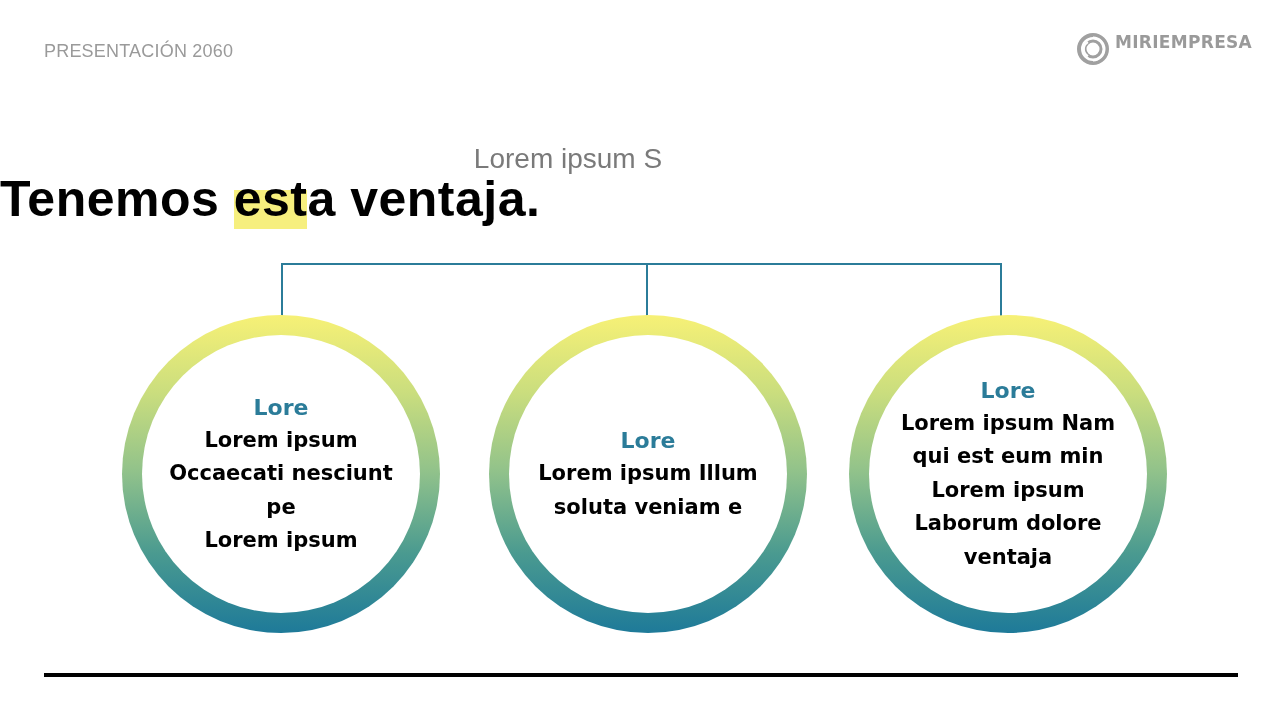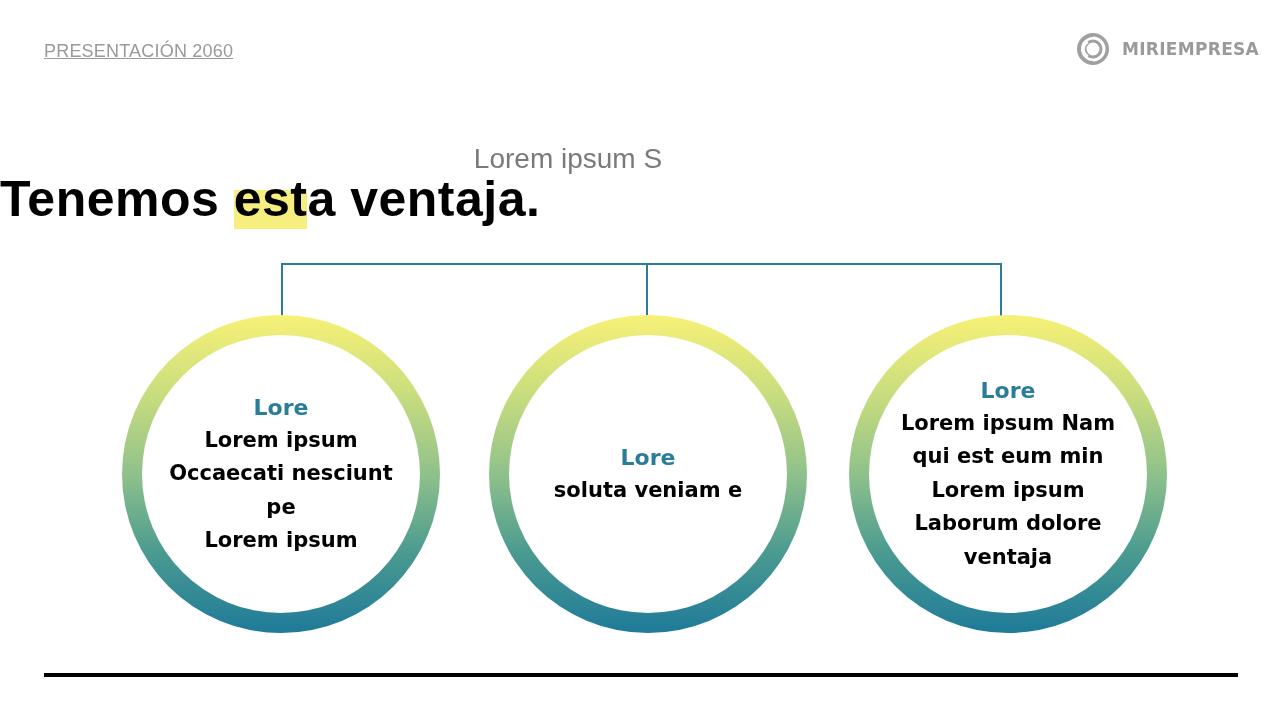--- a/index.html
+++ b/index.html
@@ -1,20 +1,20 @@
 <!DOCTYPE html>
 <html><head>
 <meta charset="utf-8">
 <style>
   html, body { margin:0; padding:0; }
   body { width:1280px; height:720px; background:#ffffff; position:relative; overflow:hidden;
          font-family:"DejaVu Sans", sans-serif; }
   .header-left { position:absolute; left:44px; top:41px; font-size:18px; color:#9a9a9a;
-                 font-family:"Liberation Sans", sans-serif; letter-spacing:0.2px;text-decoration:underline; }
-  .logo { position:absolute; left:1076px; top:32px; display:flex; align-items:center; gap:12px; }
+                 font-family:"Liberation Sans", sans-serif; letter-spacing:0.2px; }
+  .logo { position:absolute; left:1076px; top:32px; display:flex; gap:5px; }
   .logo-text { font-family:"DejaVu Sans", sans-serif; font-weight:bold; font-size:17px; color:#9a9a9a; letter-spacing:0.3px; }
   .subtitle { position:absolute; left:0; width:1136px; top:143px; text-align:center; font-size:28px; color:#7a7a7a;
               font-family:"Liberation Sans", sans-serif; }
   .title { position:absolute; left:0; width:1280px; top:170px; text-align:left; font-size:50px; font-weight:bold; color:#000;
            font-family:"Liberation Sans", sans-serif; letter-spacing:0.5px; }
   .hl { background:linear-gradient(to bottom, transparent 0%, transparent 32%, #f6ef7e 32%, #f6ef7e 100%); padding:0 0 2px 0; }
   .connector { position:absolute; left:0; top:0; }
   .circle { position:absolute; width:318px; height:318px; border-radius:50%;
             background:linear-gradient(to bottom, #f7f176 0%, #c9dd7e 25%, #8fc18b 50%, #4a9a90 75%, #1e7a99 100%); }
   .circle-inner { position:absolute; left:20px; top:20px; width:278px; height:278px; border-radius:50%; background:#fff;
@@ -52,20 +52,21 @@
     <div class="c-line">Lorem ipsum</div>
     <div class="c-line">Occaecati nesciunt</div>
     <div class="c-line">pe</div>
     <div class="c-line">Lorem ipsum</div>
   </div>
 </div>
 
 <div class="circle" style="left:489px; top:315px;">
   <div class="circle-inner">
     <div class="c-head">Lore</div>
+    <div class="c-line">Lorem ipsum Illum</div>
     <div class="c-line">soluta veniam e</div>
   </div>
 </div>
 
 <div class="circle" style="left:849px; top:315px;">
   <div class="circle-inner">
     <div class="c-head">Lore</div>
     <div class="c-line">Lorem ipsum Nam</div>
     <div class="c-line">qui est eum min</div>
     <div class="c-line">Lorem ipsum</div>

